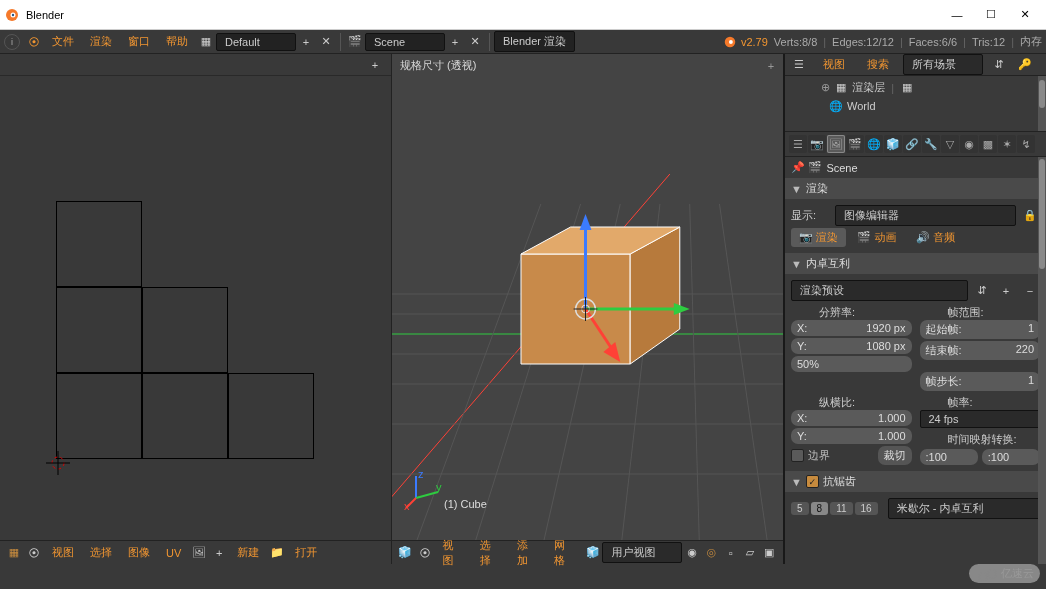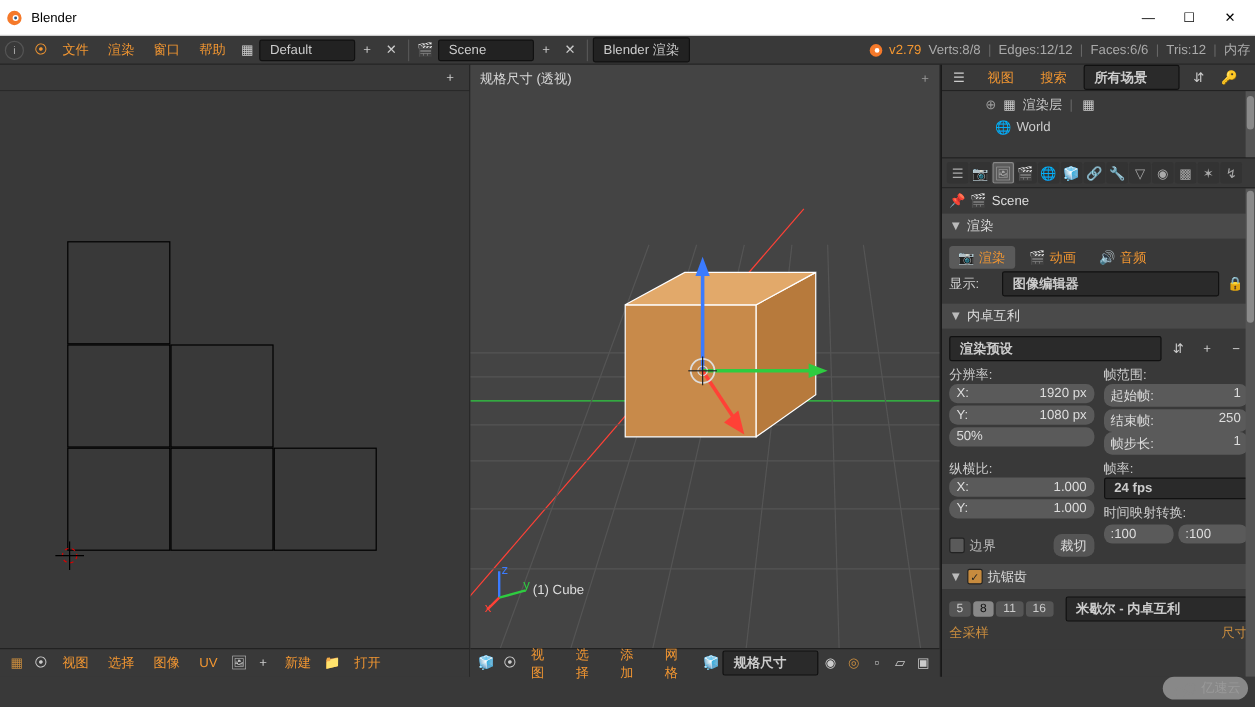--- a/index.html
+++ b/index.html
@@ -7,39 +7,39 @@
 .titlebar { height: 30px; background: #fff; display: flex; align-items: center; padding: 0 4px; color: #000; border-bottom: 1px solid #ccc; }
 .titlebar .logo { width: 16px; height: 16px; margin-right: 6px; }
 .titlebar .spacer { flex: 1; }
 .titlebar .winbtn { width: 34px; height: 22px; display: flex; align-items: center; justify-content: center; color: #000; }
 .topbar { height: 24px; background: #393939; display: flex; align-items: center; padding: 0 4px; border-bottom: 1px solid #222; }
 .info-icon { width:16px;height:16px;display:flex;align-items:center;justify-content:center;border:1px solid #555;border-radius:8px;color:#aaa;margin-right:4px;font-size:9px;}
 .menu-item { color: #ccc; padding: 0 8px; cursor: pointer; }
 .menu-item.orange, .orange { color: #f29631; }
 .sep-v { width:1px; height:18px; background:#555; margin:0 4px; }
 .dropdown { background: #222; border:1px solid #111; color:#ccc; padding:2px 8px; border-radius:2px; display:flex; align-items:center; gap:4px; min-width:80px;}
-.dropdown.dark { background:#2a2a2a;font-weight:bold; }
+.dropdown.dark { background:#2a2a2a; }
 .iconbtn { width:18px;height:18px; display:flex;align-items:center;justify-content:center;color:#ccc;border-radius:2px;margin:0 1px;}
 .header-right { margin-left:auto; display:flex; align-items:center; gap:6px; color:#aaa; }
 .header-right .stat { white-space:nowrap; }
 .header-right .brand { color:#f29631; display:flex;align-items:center;gap:4px;text-align:right;}
 .main { display:flex; height: 510px; }
 .left-pane { width:392px; display:flex; flex-direction:column; background:#393939; position:relative; border-right:1px solid #222;}
 .left-smallhdr { height:22px; display:flex; align-items:center; justify-content:flex-end; padding:0 6px; color:#888; border-bottom:1px solid #292929;}
 .uv-canvas { flex:1; position:relative; background:#393939; }
 .uv-grid { position:absolute; left:56px; top:125px; width:260px; height:260px;}
 .uv-grid .cell { border:1px solid #000; position:absolute; }
 .cursor2d { position:absolute; left:46px; top:375px; width:24px;height:24px; }
 .left-footer { height:24px; background:#393939; display:flex; align-items:center; padding:0 4px; border-top:1px solid #222;}
 .mid-pane { flex:1; display:flex; flex-direction:column; background:#444; position:relative; border-right:1px solid #191919;}
 .mid-label { position:absolute; left:8px; top:4px; color:#d8d8d8; font-size:11px; z-index:5;}
 .plus3d { position:absolute; left: 370px; top:4px; width:16px;height:16px;color:#999;display:flex;align-items:center;justify-content:center;z-index:5;}
 .viewport { flex:1; position:relative; overflow:hidden; }
 .vp-svg { position:absolute; inset:0; }
-.obj-label { position:absolute; left:52px; bottom:42px; color:#ddd; font-size:11px;margin-top:12px;}
+.obj-label { position:absolute; left:52px; bottom:30px; color:#ddd; font-size:11px;margin-top:12px;}
 .axis3d { position:absolute; left:12px; bottom:30px; width:40px;height:40px;}
 .mid-footer { height:24px; background:#393939; display:flex; align-items:center; padding:0 4px; border-top:1px solid #222;}
 .right-pane { width:262px; display:flex; flex-direction:column; background:#393939; border-left:1px solid #191919;}
 .outliner-hdr { height:22px; background:#393939; display:flex; gap:6px; align-items:center; padding:0 4px; border-bottom:1px solid #222;}
 .outliner-body { background:#3a3a3a; padding:2px 0; border-bottom:1px solid #222;}
 .tree-row { display:flex; align-items:center; padding:2px 4px; color:#ccc;}
 .tree-row.indent1{padding-left:36px;} .tree-row.indent2{padding-left:44px;}
 .tree-icon{width:14px;height:14px;margin-right:4px;display:flex;align-items:center;justify-content:center;}
 .prop-tabs { display:flex; flex-wrap:wrap; gap:1px; padding:3px 4px; background:#393939; border-bottom:1px solid #222;}
 .prop-tab { width:18px;height:18px; background:#333; border-radius:2px; display:flex;align-items:center;justify-content:center; color:#aaa;}
@@ -53,21 +53,21 @@
 .lbl { color:#ccc; width:40px; }
 .field { background:#5a5a5a; color:#ccc; padding:2px 6px; border-radius:7px; display:flex; justify-content:space-between; flex:1; min-width:0;}
 .field .k{color:#ddd;} .field .v{color:#ddd;}
 .btn { background:#555; color:#ddd; padding:2px 6px; border-radius:7px; display:flex; justify-content:center; align-items:center;}
 .tabbtn.orange-active { background:#5a5a5a; color:#f29631; border-radius:3px; padding:2px 8px;}
 .tabbtn { padding:2px 8px; border-radius:3px; color:#ccc;}
 .checkbox { width:13px;height:13px; border:1px solid #222; background:#5a5a5a; border-radius:2px; display:flex;align-items:center;justify-content:center;}
 .checkbox.checked{background:#c78b3e;}
 .checkbox.checked::after{content:"✓"; font-size:9px; color:#222;}
 .cols2 { display:grid; grid-template-columns: 1fr 1fr; gap:4px 8px;}
-.small-col-hdr{color:#ccc;}
+.small-col-hdr{color:#ccc;margin-left:28px;}
 .seg-btns { display:flex; gap:2px;}
 .seg { background:#555; color:#ccc; border-radius:3px; padding:1px 6px; font-size:10px;}
 .seg.active{background:#888;color:#111;}
 .watermark{position:absolute;right:6px;bottom:6px;color:#999;display:flex;align-items:center;gap:4px;z-index:20;background:rgba(255,255,255,.4);padding:2px 6px;border-radius:10px;}
 .scroll-dark{position:absolute;right:0;top:0;bottom:0;width:8px;background:#555;}
 .scroll-dark .thumb{position:absolute;left:1px;right:1px;top:4px;height:28px;background:#8a8a8a;border-radius:3px;}
 svg{display:block;}
 </style>
 </head>
 <body>
@@ -221,21 +221,21 @@
     </div>
     <div class="mid-footer">
       <span class="iconbtn">🧊</span>
       <span class="iconbtn orange">⦿</span>
       <span class="menu-item orange">视图</span>
       <span class="menu-item orange">选择</span>
       <span class="menu-item orange">添加</span>
       <span class="menu-item orange">网格</span>
       <span class="iconbtn">🧊</span>
       <span class="dropdown dark">
-          <span>规格尺寸</span>
+          <span>用户视图</span>
         </span>
       <span class="iconbtn">◉</span>
       <span class="iconbtn" style="color:#c78b3e">◎</span>
       <span class="iconbtn">▫</span>
       <span class="iconbtn">▱</span>
       <span class="iconbtn">▣</span>
     </div>
   </div>
 
   <div class="right-pane">
@@ -288,30 +288,30 @@
         <span>🎬</span>
         <span>Scene</span>
       </div>
 
       <div class="panel-hdr">
           <span class="tri">▼</span>
           <span>渲染</span>
         </div>
       <div class="panel-body">
         <div class="panel-row">
-          <span class="tabbtn orange-active"><span>📷</span>&nbsp;<span>渲染</span></span>
-          <span class="tabbtn"><span>🎬</span>&nbsp;<span class="orange">动画</span></span>
-          <span class="tabbtn"><span>🔊</span>&nbsp;<span class="orange">音频</span></span>
-        </div>
-        <div class="panel-row">
           <span class="lbl">显示:</span>
           <span class="dropdown dark" style="flex:1">
               <span>图像编辑器</span>
             </span>
           <span class="iconbtn">🔒</span>
+        </div>
+        <div class="panel-row">
+          <span class="tabbtn orange-active"><span>📷</span>&nbsp;<span>渲染</span></span>
+          <span class="tabbtn"><span>🎬</span>&nbsp;<span class="orange">动画</span></span>
+          <span class="tabbtn"><span>🔊</span>&nbsp;<span class="orange">音频</span></span>
         </div>
       </div>
 
       <div class="panel-hdr">
           <span class="tri">▼</span>
           <span>内卓互利</span>
         </div>
       <div class="panel-body">
         <div class="panel-row">
           <span class="dropdown dark" style="flex:1">
@@ -337,38 +337,38 @@
               </div>
           </div>
           <div>
             <div class="small-col-hdr">帧范围:</div>
             <div class="field">
                 <span class="k">起始帧:</span>
                 <span class="v">1</span>
               </div>
             <div class="field" style="margin-top:2px">
                 <span class="k">结束帧:</span>
-                <span class="v">250</span>
-              </div>
-            <div class="field" style="margin-top:0">
+                <span class="v">220</span>
+              </div>
+            <div class="field" style="margin-top:12px">
                 <span class="k">帧步长:</span>
                 <span class="v">1</span>
               </div>
           </div>
           <div>
             <div class="small-col-hdr">纵横比:</div>
             <div class="field">
                 <span class="k">X:</span>
                 <span class="v">1.000</span>
               </div>
             <div class="field" style="margin-top:2px">
                 <span class="k">Y:</span>
                 <span class="v">1.000</span>
               </div>
-            <div class="panel-row" style="margin-top:13px">
+            <div class="panel-row" style="margin-top:2px">
               <span class="checkbox"></span>
               <span style="color:#bbb">边界</span>
               <span class="btn" style="margin-left:auto">裁切</span>
             </div>
           </div>
           <div>
             <div class="small-col-hdr">帧率:</div>
             <div class="dropdown dark">
                 <span>24 fps</span>
               </div>
@@ -395,24 +395,20 @@
           <div class="seg-btns">
             <span class="seg">5</span>
             <span class="seg active">8</span>
             <span class="seg">11</span>
             <span class="seg">16</span>
           </div>
           <span class="dropdown dark" style="flex:1;margin-left:6px">
               <span>米歇尔 - 内卓互利</span>
             </span>
         </div>
-        <div class="panel-row" style="color:#c78b3e">
-          <span>全采样</span>
-          <span style="margin-left:auto">尺寸</span>
-        </div>
       </div>
 
       <div class="scroll-dark" style="top:0">
           <div class="thumb" style="top:2px;height:110px;"></div>
         </div>
     </div>
   </div>
 </div>
 
 <div class="watermark">

